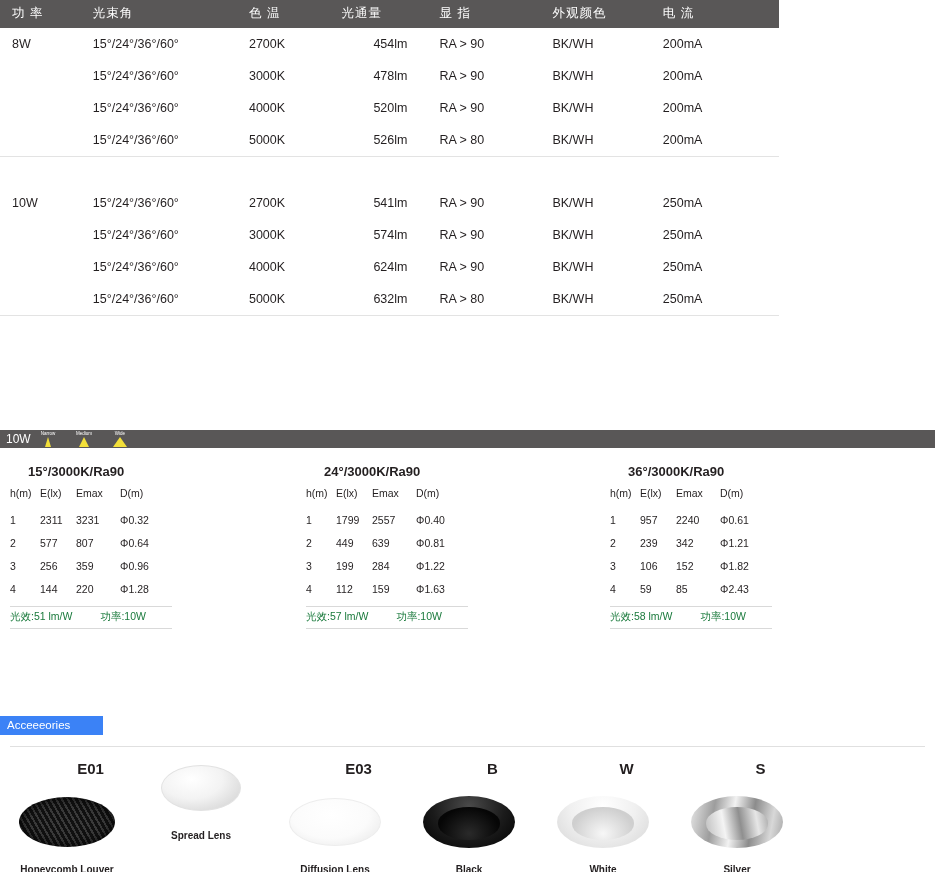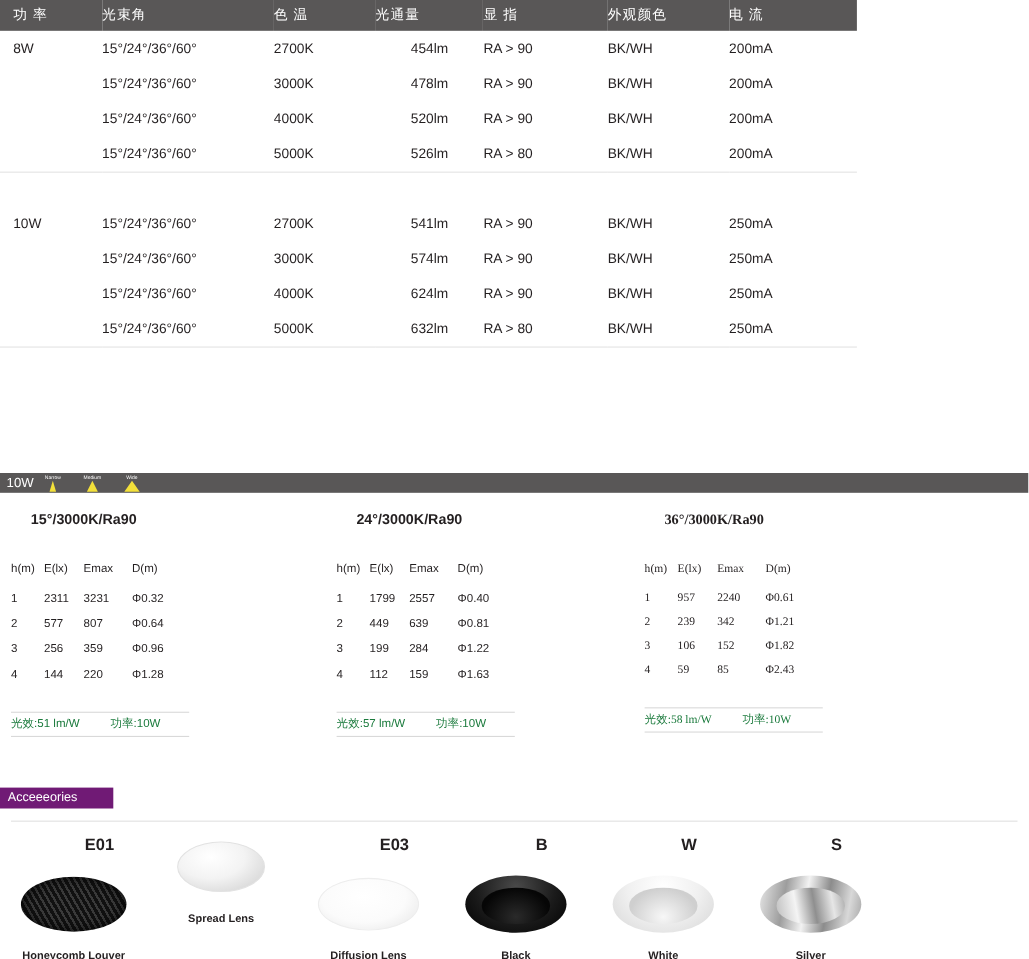--- a/index.html
+++ b/index.html
@@ -75,54 +75,54 @@
     border-bottom: 10px solid #f3e03a;
   }
   .beam-ico.med .tri { border-left-width: 5px; border-right-width: 5px; }
   .beam-ico.wide .tri { border-left-width: 7px; border-right-width: 7px; }
 
   
   .photo-wrap { position: absolute; left: 0; top: 460px; width: 935px; }
   .photo-group { position: absolute; top: 0; }
   .photo-group.g1 { left: 10px; }
   .photo-group.g2 { left: 306px; }
-  .photo-group.g3 { left: 586px; font-family: Liberation Serif, serif; }
+  .photo-group.g3 { left: 610px; }
   .photo-title {
     font-size: 13px; font-weight: bold; color: #231f20;
     margin: 0 0 0 18px; padding-top: 4px;
   }
-  .photo-table { border-collapse: collapse; margin-top: 32px; }
+  .photo-table { border-collapse: collapse; margin-top: 8px; }
   .photo-table th {
     font-size: 10.5px; font-weight: normal; color: #231f20;
     text-align: left; padding: 0 0 10px 0;
   }
   .photo-table td {
     font-size: 10.5px; color: #231f20; padding: 5px 0 6px 0;
   }
   .ph-h   { width: 30px; }
   .ph-e   { width: 36px; }
   .ph-em  { width: 44px; }
   .ph-d   { width: 60px; }
   .photo-foot {
-    margin-top: 22px;
+    margin-top: 5px;
     border-top: 1px solid #d9d9d9;
     border-bottom: 1px solid #d9d9d9;
     padding: 3px 0 4px 0;
     font-size: 10.5px;
     color: #1a7a3c;
     display: flex;
     gap: 28px;
     width: 162px;
   }
 
   
   .acc-band {
     position: absolute; left: 0; top: 716px;
     width: 103px; height: 19px;
-    background: #701a75;
+    background: #3b82f6;
   }
   .acc-band span {
     position: absolute; left: 7px; top: 3px;
     color: #fff; font-size: 11.5px;
   }
   .acc-rule {
     position: absolute; left: 10px; top: 746px;
     width: 915px; height: 1px; background: #e0e0e0;
   }
   .acc-row {

